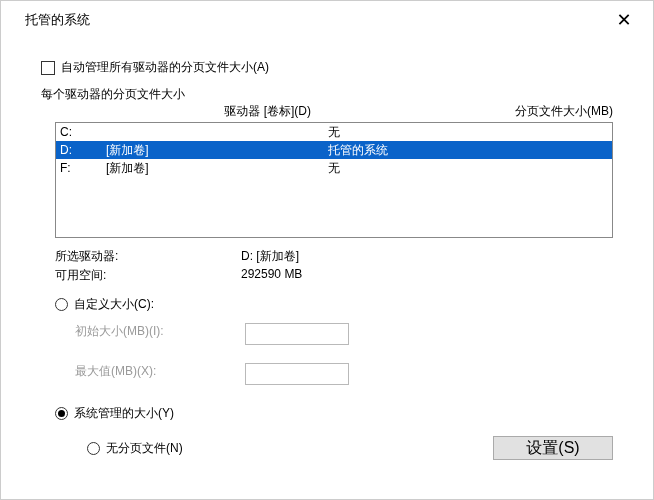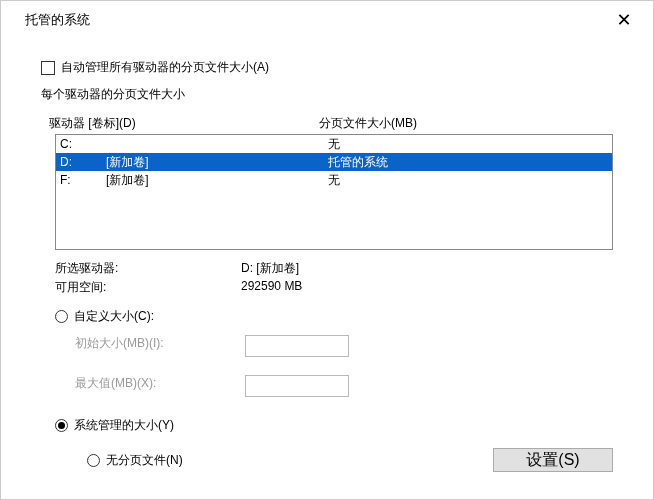--- a/index.html
+++ b/index.html
@@ -43,26 +43,27 @@
     gap: 6px;
     margin-bottom: 10px;
   }
   .chk {
     width: 14px;
     height: 14px;
     border: 1px solid #333;
     display: inline-block;
   }
   .section-label {
-    margin-bottom: 12px;
+    margin-bottom: 0;
   }
   .drive-headers {
     display: flex;
-    margin-left: 8px;
+    margin-left: 0;
     margin-bottom: 2px;
+    text-align: right;
   }
   .hdr-drive { width: 270px; }
   .hdr-page { flex: 1; }
   .drive-list {
     border: 1px solid #888;
     height: 116px;
     margin-left: 14px;
     margin-right: 0;
     overflow: hidden;
     background: #fff;

